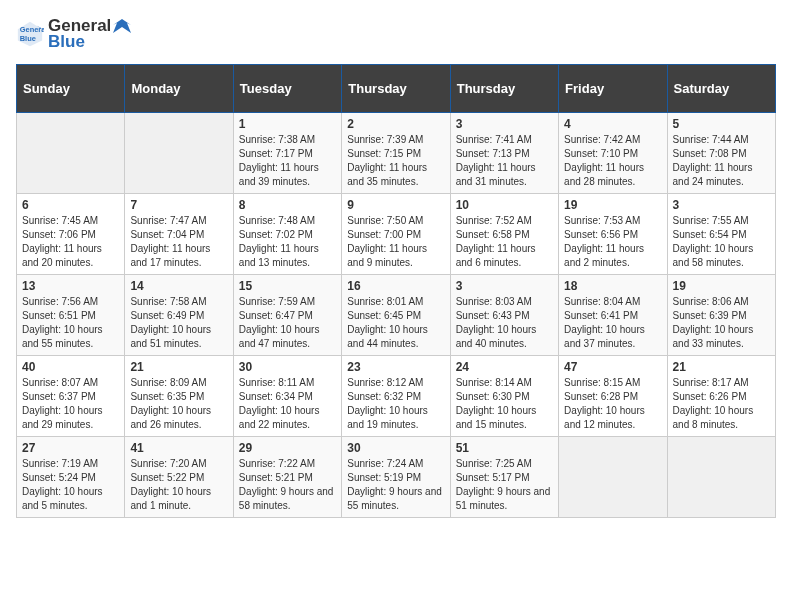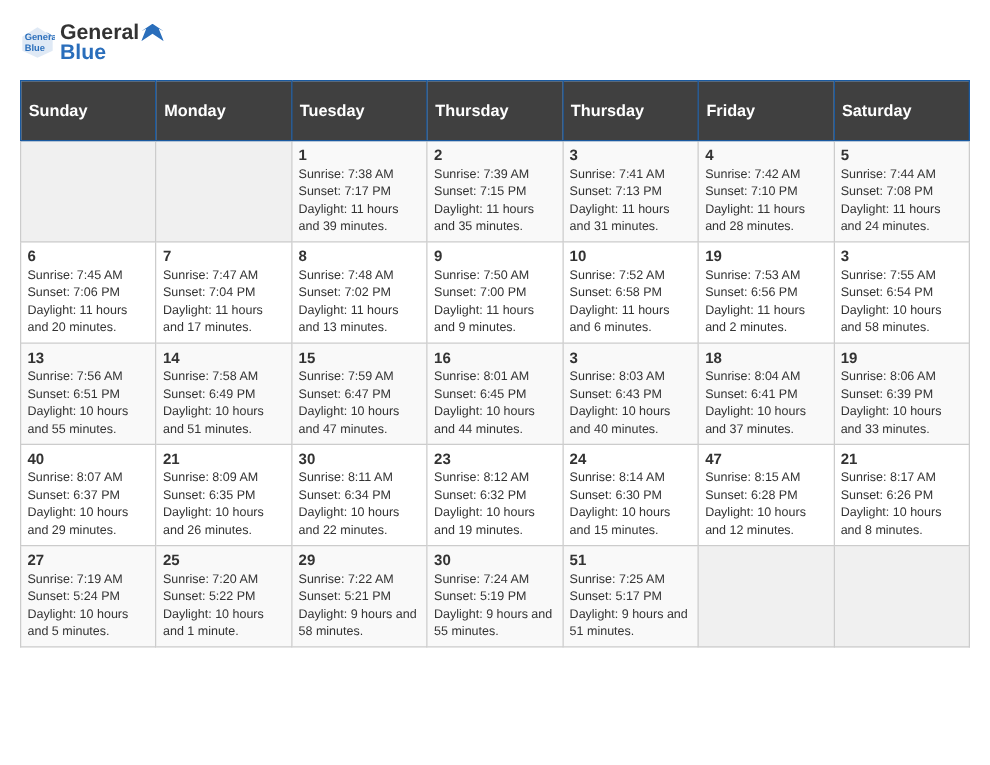--- a/index.html
+++ b/index.html
@@ -231,21 +231,21 @@
           <span class="day-num">21</span>
           <div class="day-info">Sunrise: 8:17 AM<br>Sunset: 6:26 PM<br>Daylight: 10 hours and 8 minutes.</div>
         </td>
       </tr>
       <tr>
         <td>
           <span class="day-num">27</span>
           <div class="day-info">Sunrise: 7:19 AM<br>Sunset: 5:24 PM<br>Daylight: 10 hours and 5 minutes.</div>
         </td>
         <td>
-          <span class="day-num">25</span>
+          <span class="day-num">41</span>
           <div class="day-info">Sunrise: 7:20 AM<br>Sunset: 5:22 PM<br>Daylight: 10 hours and 1 minute.</div>
         </td>
         <td>
           <span class="day-num">29</span>
           <div class="day-info">Sunrise: 7:22 AM<br>Sunset: 5:21 PM<br>Daylight: 9 hours and 58 minutes.</div>
         </td>
         <td>
           <span class="day-num">30</span>
           <div class="day-info">Sunrise: 7:24 AM<br>Sunset: 5:19 PM<br>Daylight: 9 hours and 55 minutes.</div>
         </td>

